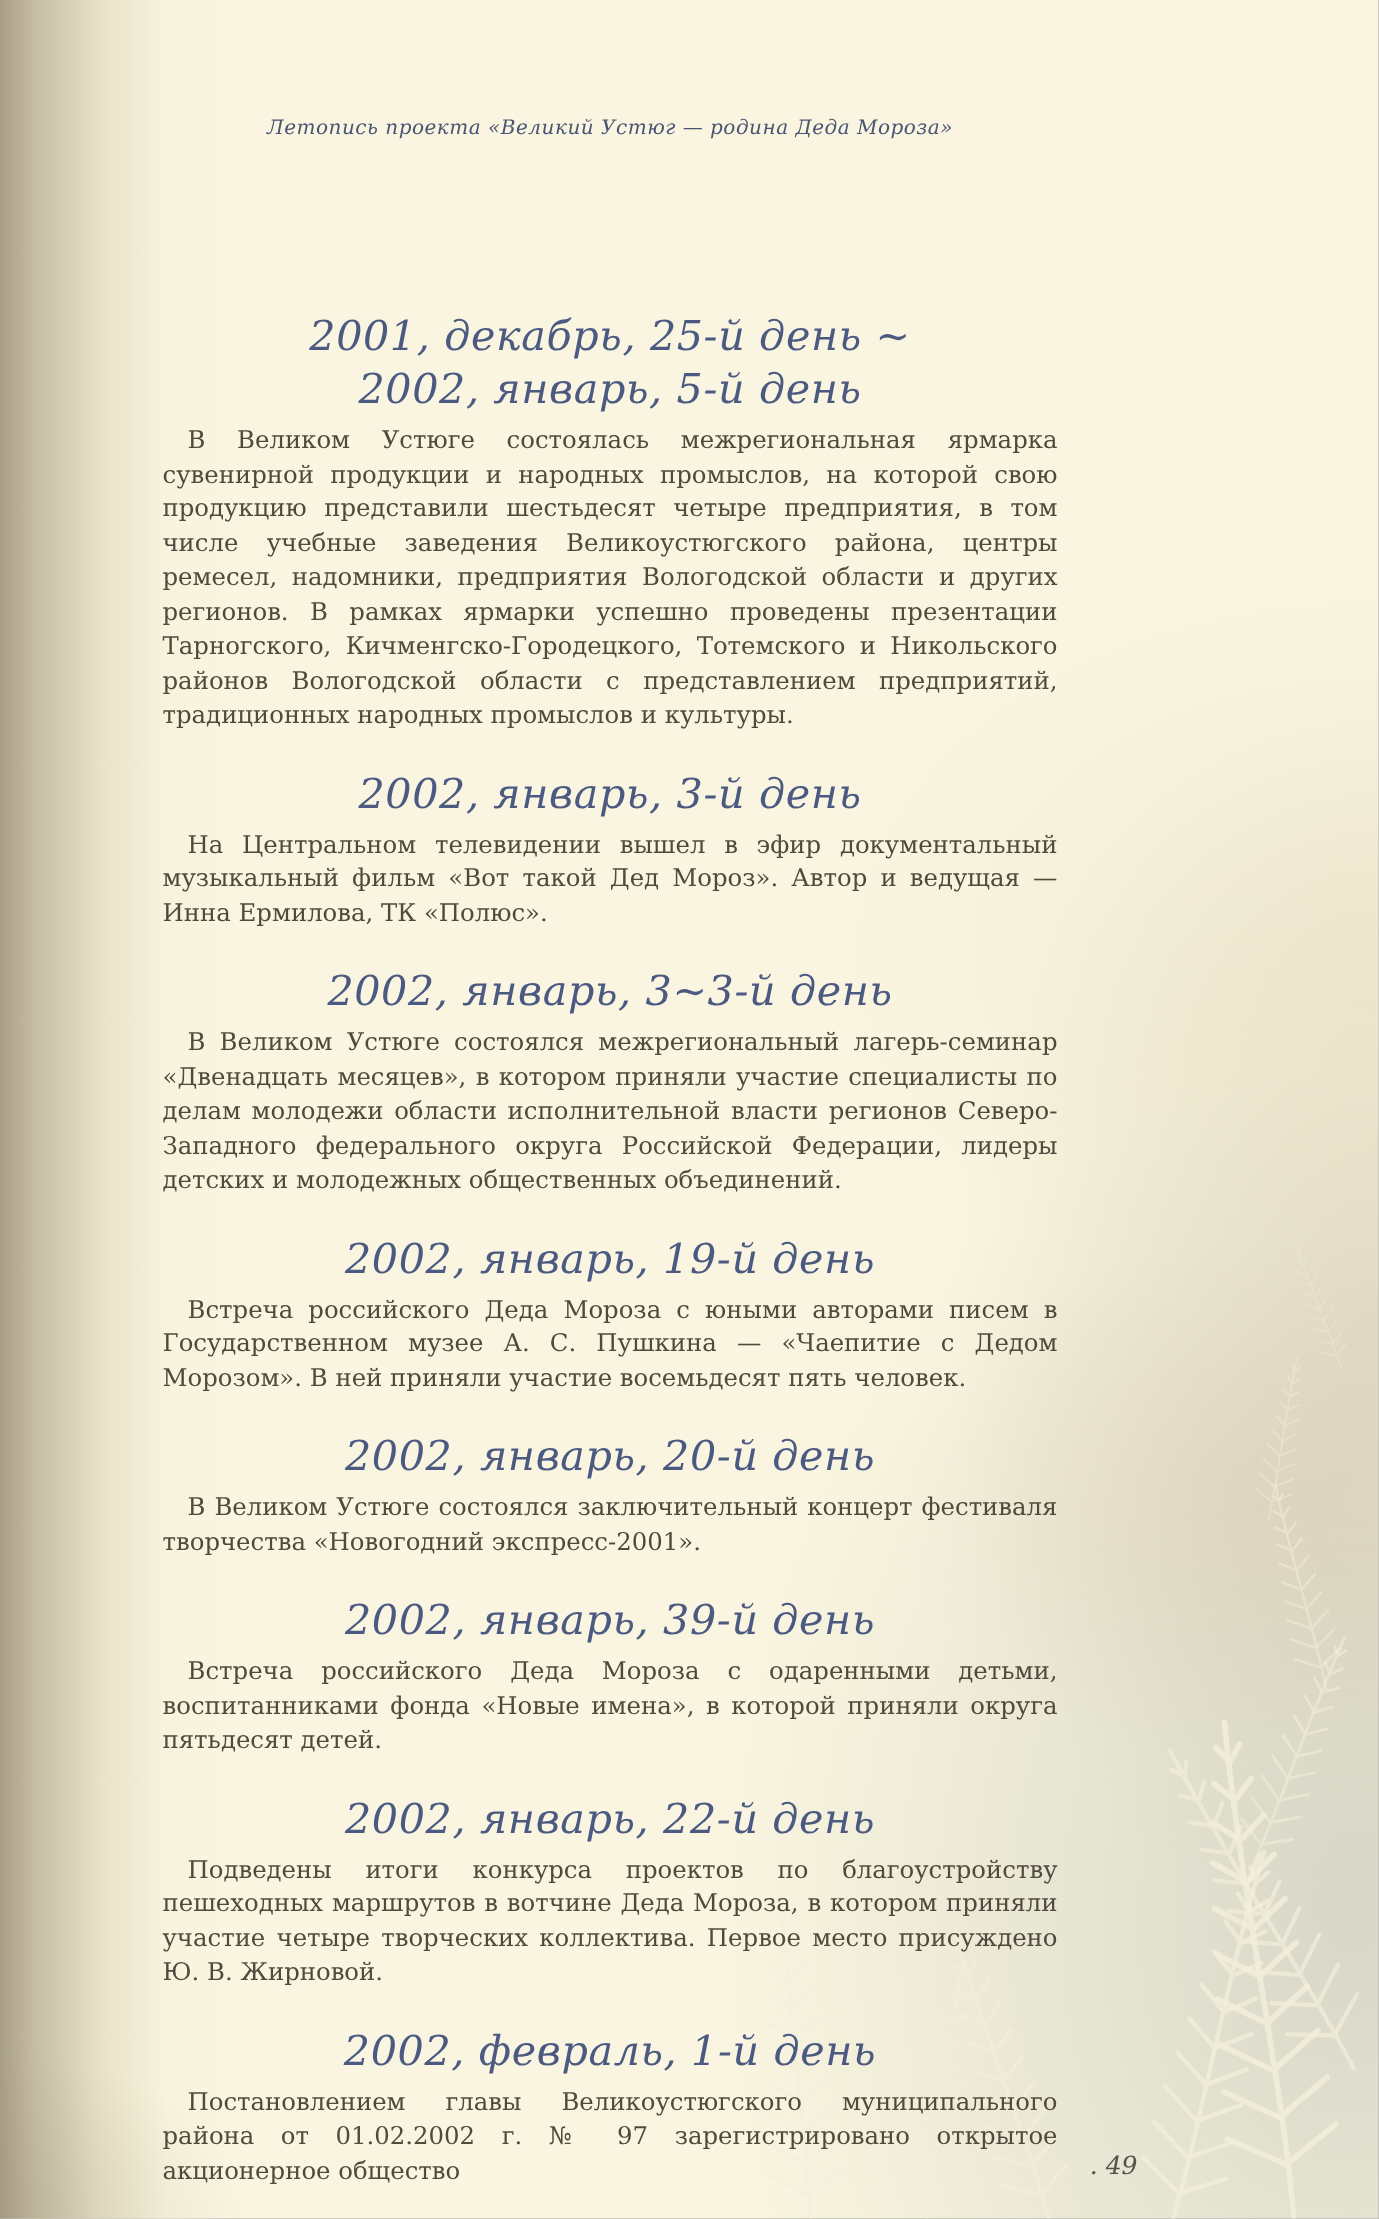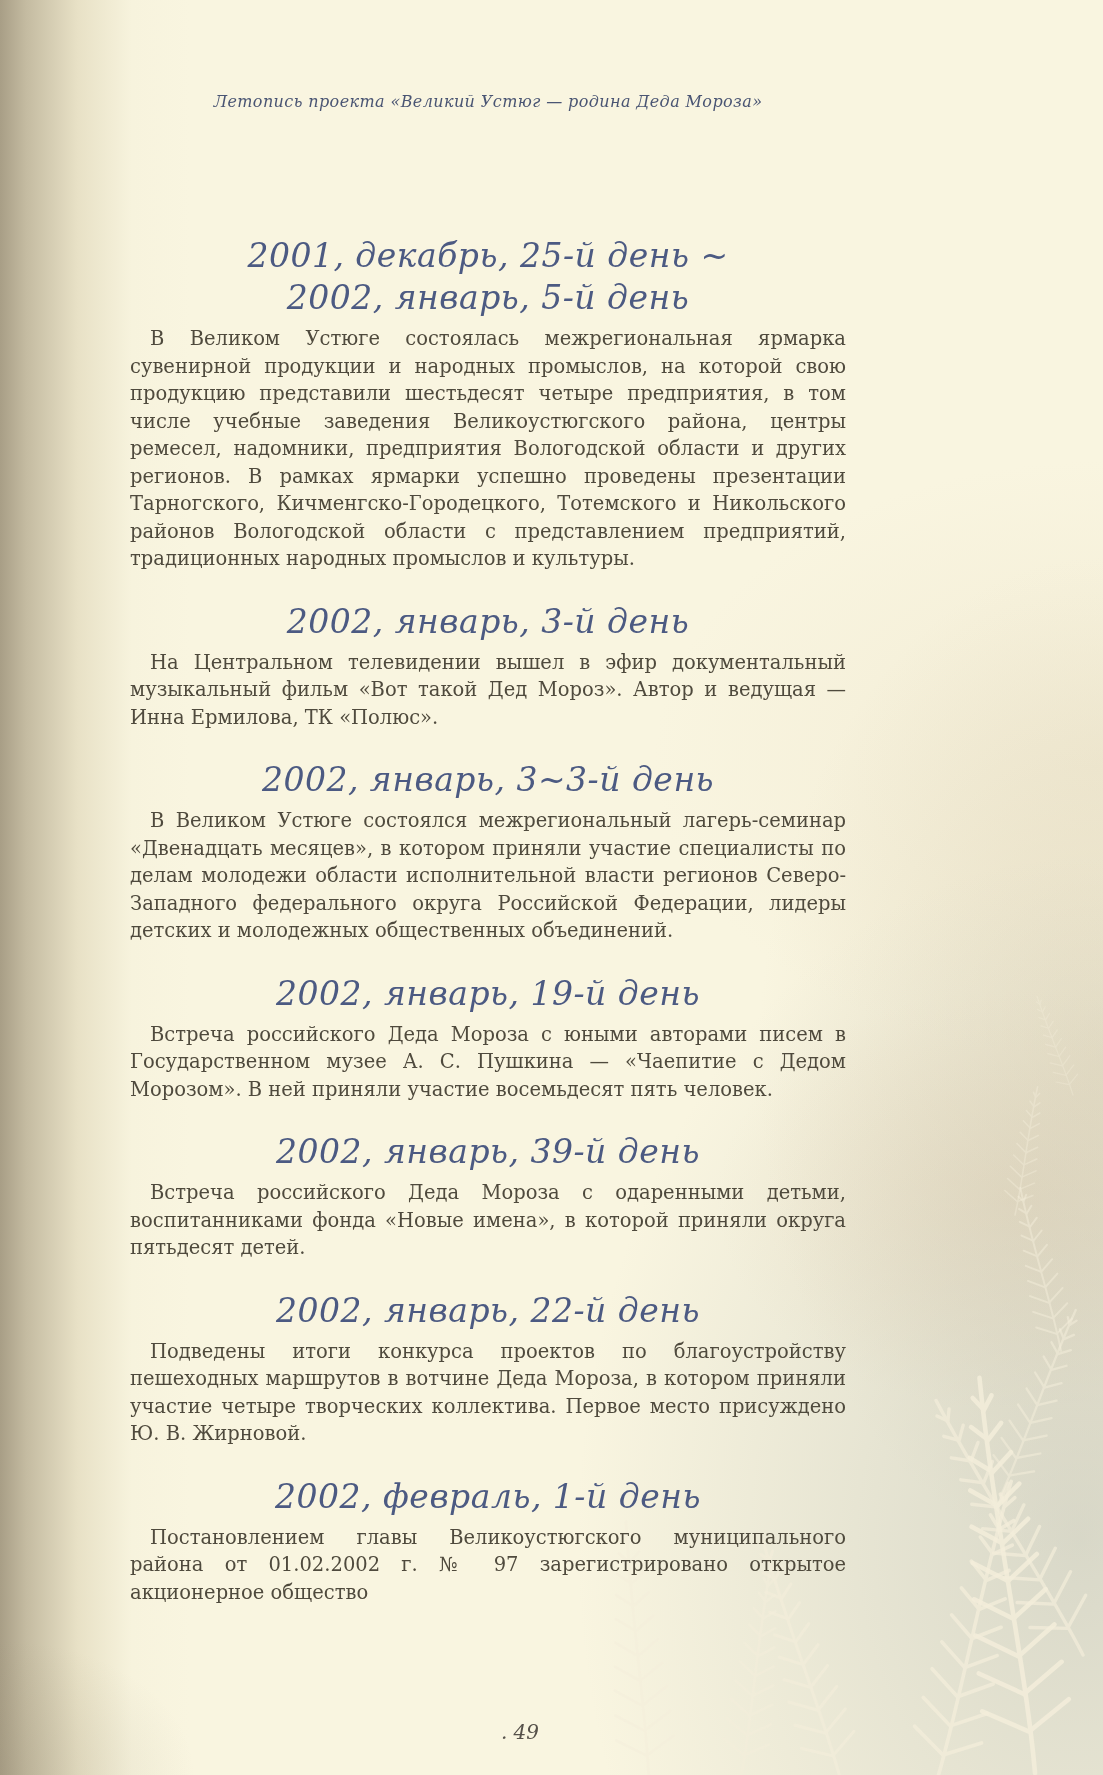--- a/index.html
+++ b/index.html
@@ -24,21 +24,21 @@
   }
   .running-head{
     position:absolute;top:92px;left:130px;width:716px;
     text-align:center;
     font-style:italic;
     font-size:16px;
     letter-spacing:0.4px;
     color:#4a5573;
   }
   .content{
-    position:absolute;top:235px;left:130px;width:716px;
+    position:absolute;top:248px;left:130px;width:716px;
   }
   .section-heading{
     margin:28px 0 0 0;
     font-weight:normal;
     font-style:italic;
     font-size:33px;
     line-height:42px;
     text-align:center;
     letter-spacing:0.5px;
     color:#4c5a82;
@@ -48,21 +48,21 @@
   .section-body{
     margin:6px 0 0 0;
     font-size:19.5px;
     line-height:27.5px;
     text-align:justify;
     text-indent:20px;
     color:#4f4a3d;
   }
   .page-number{
     position:absolute;top:1720px;left:130px;width:780px;
-    text-align:center;
+    text-align:right;
     font-style:italic;
     font-size:20px;
     color:#56514a;
   }
 </style>
 </head>
 <body>
 
 <div class="page">
 
@@ -112,20 +112,24 @@
     <section>
       <h2 class="section-heading">2002, январь, 3~3-й день</h2>
       <p class="section-body">В Великом Устюге состоялся межрегиональный лагерь-семинар «Двенадцать месяцев», в котором приняли участие специалисты по делам молодежи области исполнительной власти регионов Северо-Западного федерального округа Российской Федерации, лидеры детских и молодежных общественных объединений.</p>
     </section>
 
     <section>
       <h2 class="section-heading">2002, январь, 19-й день</h2>
       <p class="section-body">Встреча российского Деда Мороза с юными авторами писем в Государственном музее А. С. Пушкина — «Чаепитие с Дедом Морозом». В ней приняли участие восемьдесят пять человек.</p>
     </section>
 
+    <section>
+      <h2 class="section-heading">2002, январь, 20-й день</h2>
+      <p class="section-body">В Великом Устюге состоялся заключительный концерт фестиваля творчества «Новогодний экспресс-2001».</p>
+    </section>
 
     <section>
       <h2 class="section-heading">2002, январь, 39-й день</h2>
       <p class="section-body">Встреча российского Деда Мороза с одаренными детьми, воспитанниками фонда «Новые имена», в которой приняли округа пятьдесят детей.</p>
     </section>
 
     <section>
       <h2 class="section-heading">2002, январь, 22-й день</h2>
       <p class="section-body">Подведены итоги конкурса проектов по благоустройству пешеходных маршрутов в вотчине Деда Мороза, в котором приняли участие четыре творческих коллектива. Первое место присуждено Ю. В. Жирновой.</p>
     </section>

